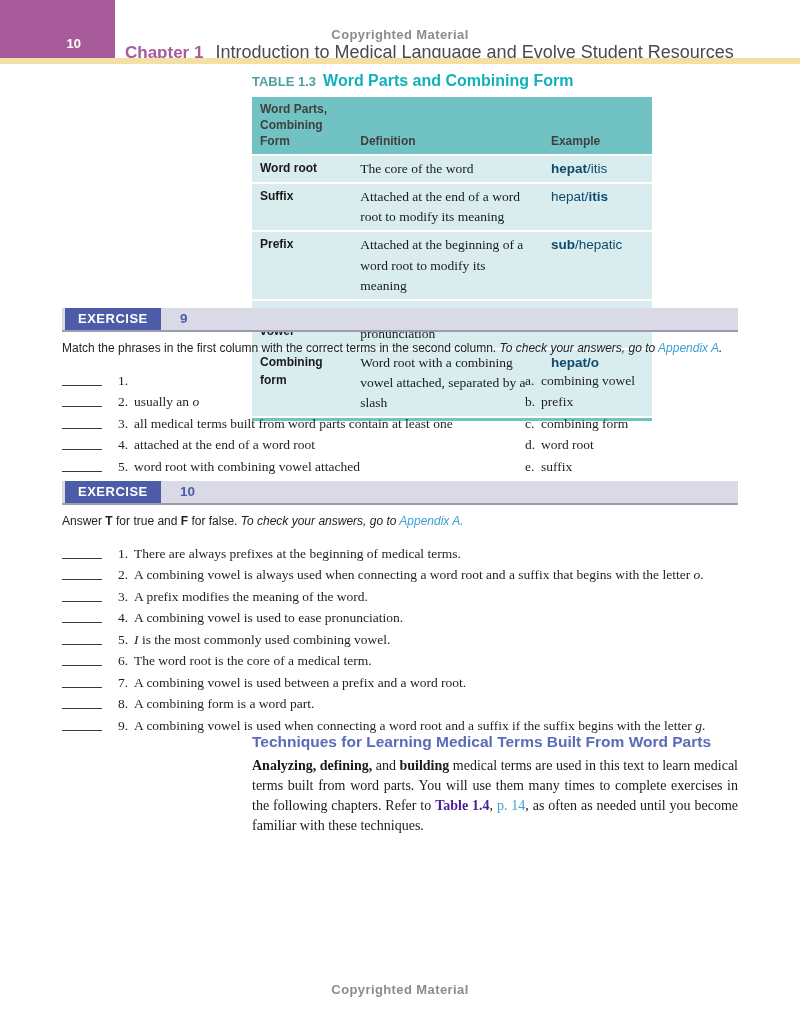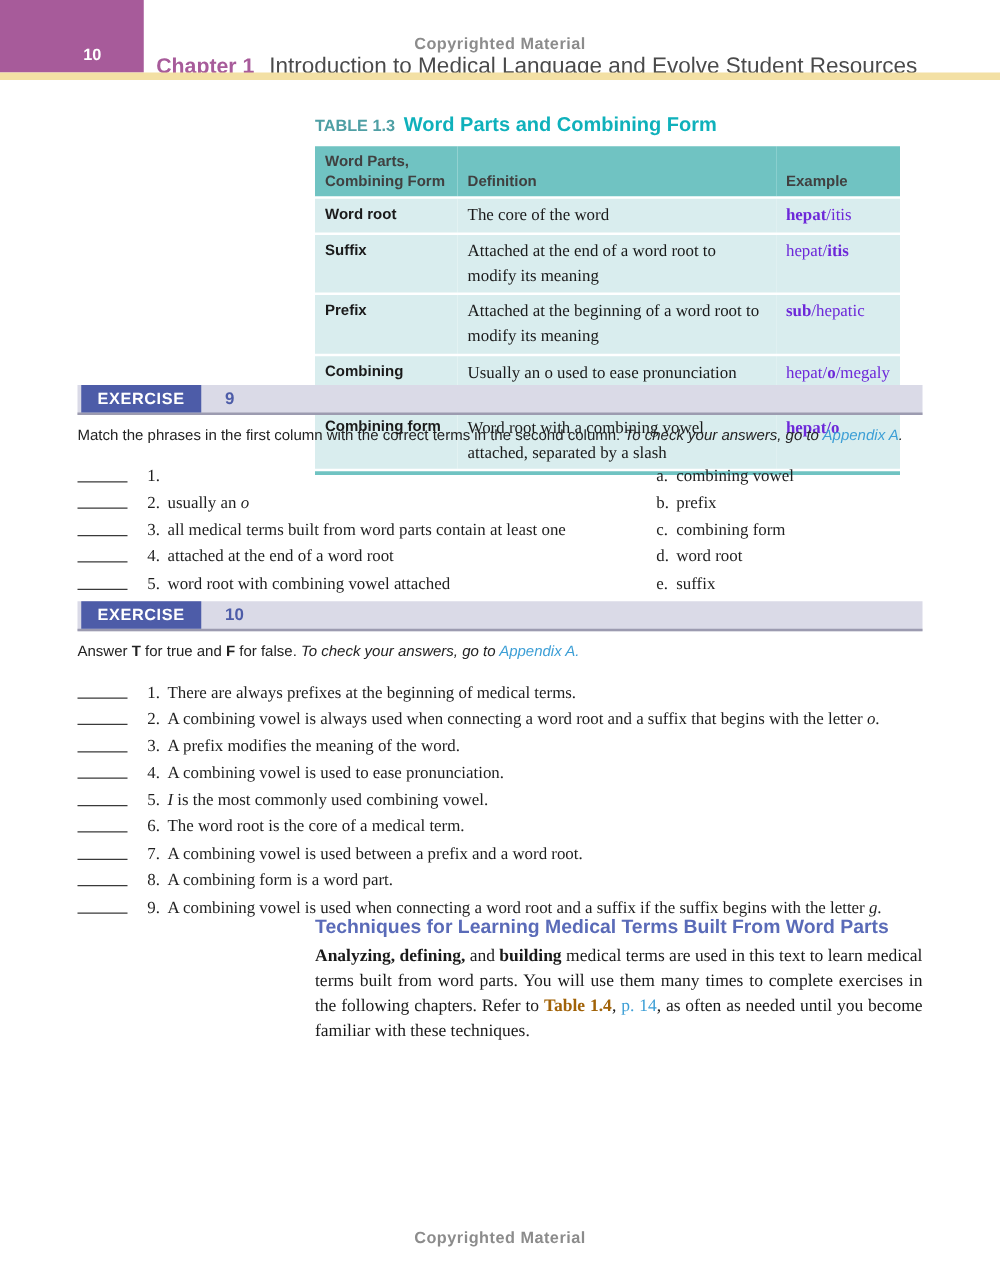--- a/index.html
+++ b/index.html
@@ -10,31 +10,31 @@
   .copyright-top{position:absolute;top:27px;left:0;right:0;text-align:center;
       font-size:13px;font-weight:bold;color:#8c8c8c;letter-spacing:.4px;}
   .purple-block{position:absolute;top:0;left:0;width:115px;height:58px;background:#a75b9a;}
   .page-num{position:absolute;bottom:7px;right:34px;color:#ffffff;font-size:13px;font-weight:bold;}
   .chapter-line{position:absolute;top:42px;left:125px;white-space:nowrap;}
   .chapter-label{color:#a75b9a;font-size:17px;font-weight:bold;margin-right:12px;}
   .chapter-title{color:#4a4a4a;font-size:18px;}
   .cream-rule{position:absolute;top:58px;left:0;width:800px;height:6px;background:#f3e0a4;}
 
   
-  .table-section{position:absolute;top:92px;left:252px;width:468px;}
+  .table-section{position:absolute;top:72px;left:252px;width:400px;}
   .table-caption{margin-bottom:5px;white-space:nowrap;}
   .table-label{color:#4f9fa4;font-size:13px;font-weight:bold;margin-right:7px;}
   .table-title{color:#0fb1bb;font-size:16px;font-weight:bold;}
   table.wp{width:100%;border-collapse:separate;border-spacing:0 2px;}
   table.wp th{background:#70c3c2;color:#404040;font-size:12px;font-weight:bold;
       text-align:left;vertical-align:bottom;padding:4px 8px;white-space:pre-line;line-height:1.35;}
   table.wp td{background:#d9edee;padding:3px 8px;vertical-align:top;line-height:1.5;}
   td.term{font-size:12px;font-weight:bold;color:#1a1a1a;width:104px;}
   td.def{font-family:"Liberation Serif",serif;font-size:13.5px;color:#1a1a1a;width:266px;}
-  td.ex{font-family:Liberation Serif, serif;font-size:13.5px;color:#6d28d9;}
+  td.ex{font-family:Liberation Sans, sans-serif;font-size:13.5px;color:#0c4a6e;}
   .table-bottom-rule{height:3px;background:#70c3c2;margin-top:0px;}
 
   
   .exercise{position:absolute;left:62px;width:676px;}
   .ex9{top:308px;} .ex10{top:481px;}
   .ex-bar{position:relative;height:22px;background:#dadae7;border-bottom:2px solid #9c9bb0;padding-left:28px;}
   .ex-box{position:absolute;left:3px;top:0;bottom:0;background:#4d5ca8;color:#ffffff;
       font-size:13px;font-weight:bold;letter-spacing:.5px;padding:3px 13px 0 13px;}
   .ex-num{position:absolute;left:118px;top:3px;color:#4d5ca8;font-size:13.5px;font-weight:bold;}
   .ex-instruction{margin-top:9px;font-size:12px;color:#222222;line-height:1.3;}
@@ -54,21 +54,21 @@
       color:#1a1a1a;text-align:justify;}
 
   
   .copyright-bottom{position:absolute;top:982px;left:0;right:0;text-align:center;
       font-size:13px;font-weight:bold;color:#8c8c8c;letter-spacing:.4px;}
 
   
   .sg-b{font-weight:bold;}
   .sg-i{font-style:italic;}
   .sg-ilink{font-style:italic;color:#3d9fd6;}
-  .sg-btable{font-weight:bold;color:#a16207;}
+  .sg-btable{font-weight:bold;color:#4c1d95;}
   .sg-plink{color:#3d9fd6;}
 </style>
 </head>
 <body>
 
 <div class="page">
 
   <div class="copyright-top">Copyrighted Material</div>
   <div class="purple-block">
     <span class="page-num">10</span>

